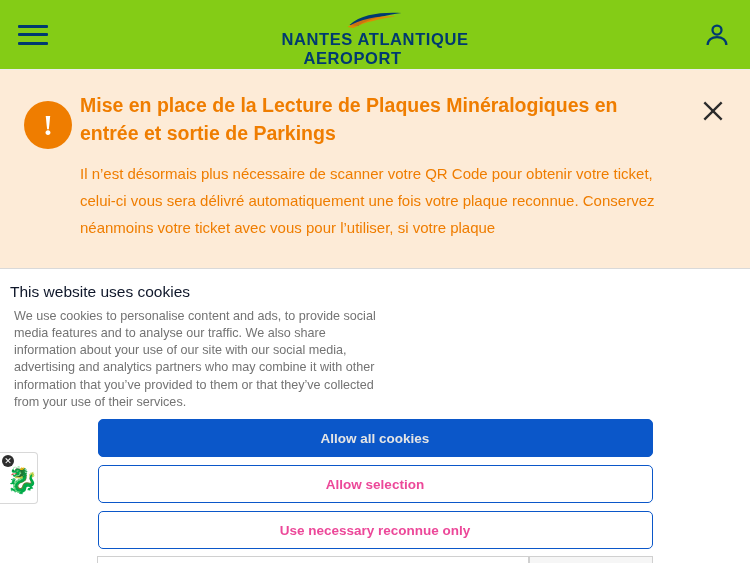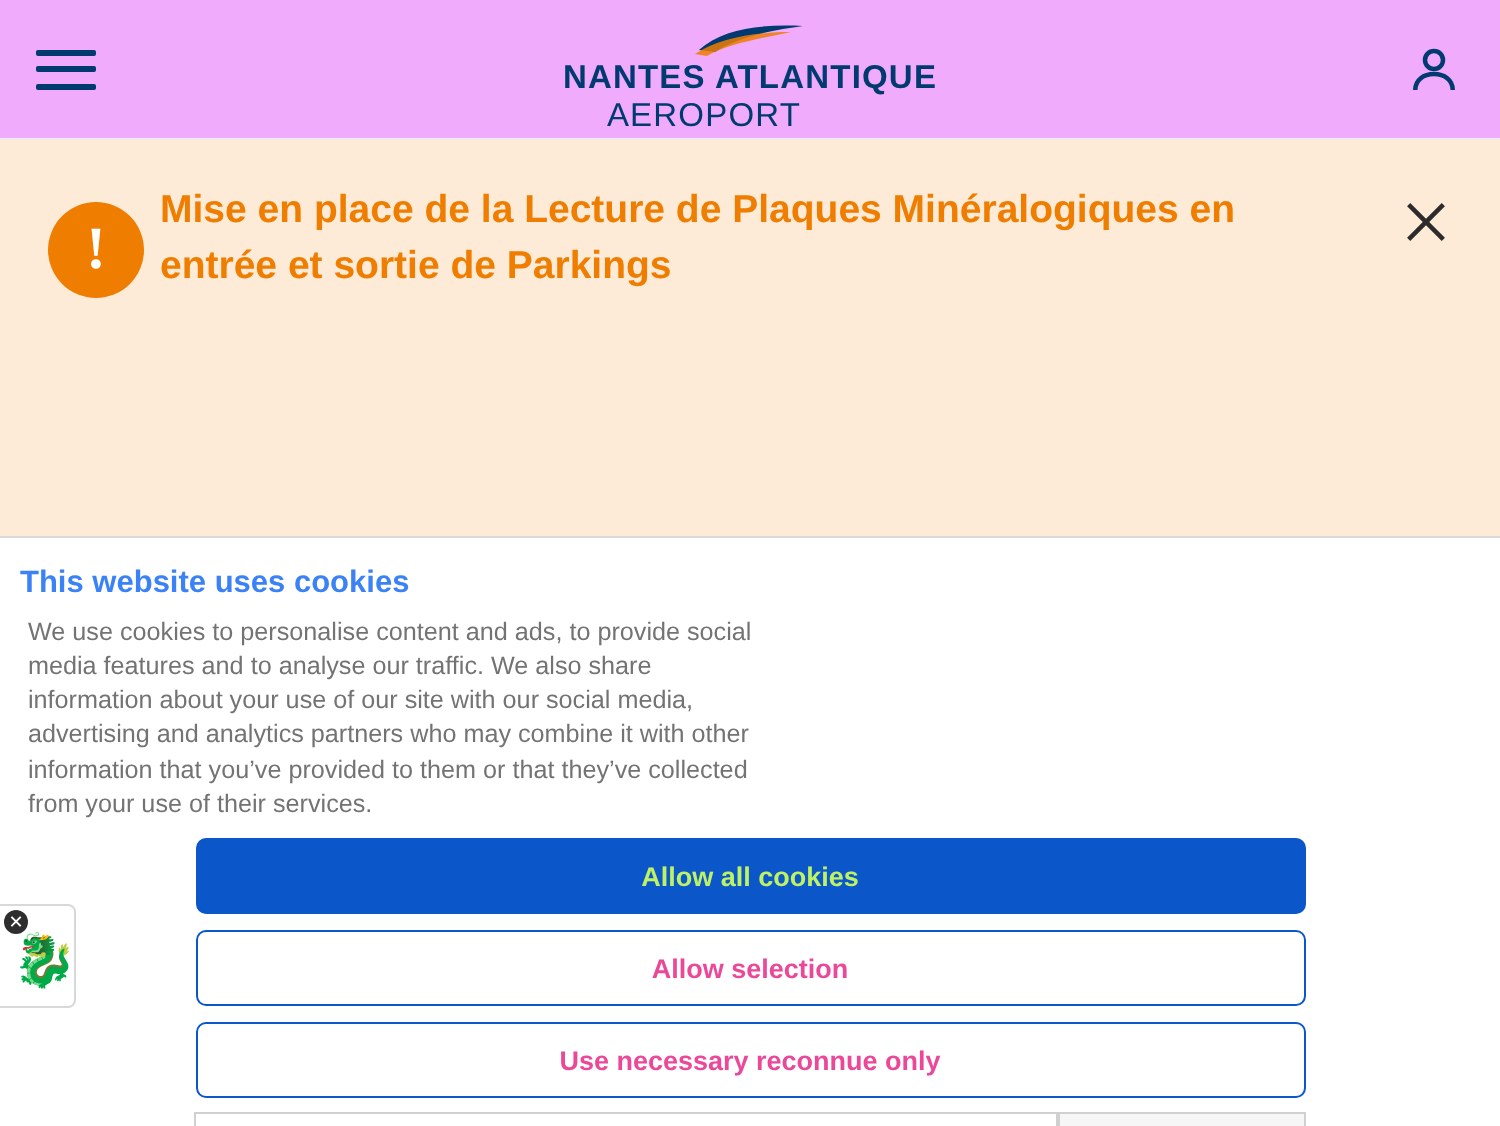--- a/index.html
+++ b/index.html
@@ -17,21 +17,21 @@
     overflow: hidden;
     background: #ffffff;
   }
 
   
   .header {
     position: absolute;
     top: 0; left: 0;
     width: 750px;
     height: 70px;
-    background: #f0abfc;
+    background: #84cc16;
     border-bottom: 1px solid #ececec;
     display: flex;
     align-items: center;
     justify-content: space-between;
     padding: 0 18px;
   }
   .burger {
     width: 34px; height: 26px;
     display: flex; flex-direction: column;
     justify-content: space-between;
@@ -62,21 +62,21 @@
   .logo-text {
     font-size: 16.5px;
     font-weight: bold;
     letter-spacing: 0.6px;
     color: #003a70;
     text-align: center;
     white-space: nowrap;
   }
   .logo-line2 {
     font-size: 16.5px;
-    font-weight: normal;
+    font-weight: bold;
     letter-spacing: 0.6px;
     color: #003a70;
     align-self: flex-start;
     margin-left: 22px;
     margin-top: 2px;
   }
   .account-icon {
     width: 30px; height: 30px;
     color: #003a70;
     cursor: pointer;
@@ -138,22 +138,22 @@
     left: 0; bottom: 0;
     width: 750px;
     height: 295px;
     background: #ffffff;
     border-top: 1px solid #d9d9d9;
     padding: 14px 10px 0 10px;
     z-index: 20;
   }
   .cookie-title {
     font-size: 15.5px;
-    font-weight: bold;
-    color: #3b82f6;
+    font-weight: normal;
+    color: #0f172a;
     margin: 0 0 7px 0;
   }
   .cookie-desc {
     font-size: 12.6px;
     line-height: 1.36;
     color: #737373;
     margin: 4px;
     max-width: 375px;
   }
   .cookie-buttons {
@@ -172,21 +172,21 @@
     font-weight: bold;
     text-align: center;
     line-height: 38px;
     cursor: pointer;
     border: 1px solid #0b57c9;
     background: #ffffff;
     color: #ec4899;
   }
   .cbtn.primary {
     background: #0b57c9;
-    color: #bef264;
+    color: #e5e5e5;
     border-color: #0b57c9;
   }
   .cookie-tabs {
     position: absolute;
     left: 10px;
     top: 287px;
     width: 730px;
     display: flex;
     justify-content: center;
   }
@@ -262,20 +262,21 @@
     <svg class="account-icon" viewBox="0 0 24 24" fill="none" stroke="currentColor" stroke-width="1.8">
       <circle cx="12" cy="8" r="3.6"></circle>
       <path d="M4.5 20c0-4.1 3.4-6.4 7.5-6.4s7.5 2.3 7.5 6.4"></path>
     </svg>
   </div>
 
   <div class="alert">
     <div class="alert-icon">!</div>
     <div class="alert-body">
       <p class="alert-title">Mise en place de la Lecture de Plaques Minéralogiques en entrée et sortie de Parkings</p>
+      <p class="alert-text">Il n’est désormais plus nécessaire de scanner votre QR Code pour obtenir votre ticket, celui-ci vous sera délivré automatiquement une fois votre plaque reconnue. Conservez néanmoins votre ticket avec vous pour l’utiliser, si votre plaque</p>
     </div>
     <svg class="alert-close" viewBox="0 0 24 24" stroke="currentColor" stroke-width="2.1" fill="none">
       <line x1="4" y1="4" x2="20" y2="20"></line>
       <line x1="20" y1="4" x2="4" y2="20"></line>
     </svg>
   </div>
 
   <div class="cookie">
     <p class="cookie-title">This website uses cookies</p>
     <p class="cookie-desc">We use cookies to personalise content and ads, to provide social media features and to analyse our traffic. We also share information about your use of our site with our social media, advertising and analytics partners who may combine it with other information that you’ve provided to them or that they’ve collected from your use of their services.</p>

